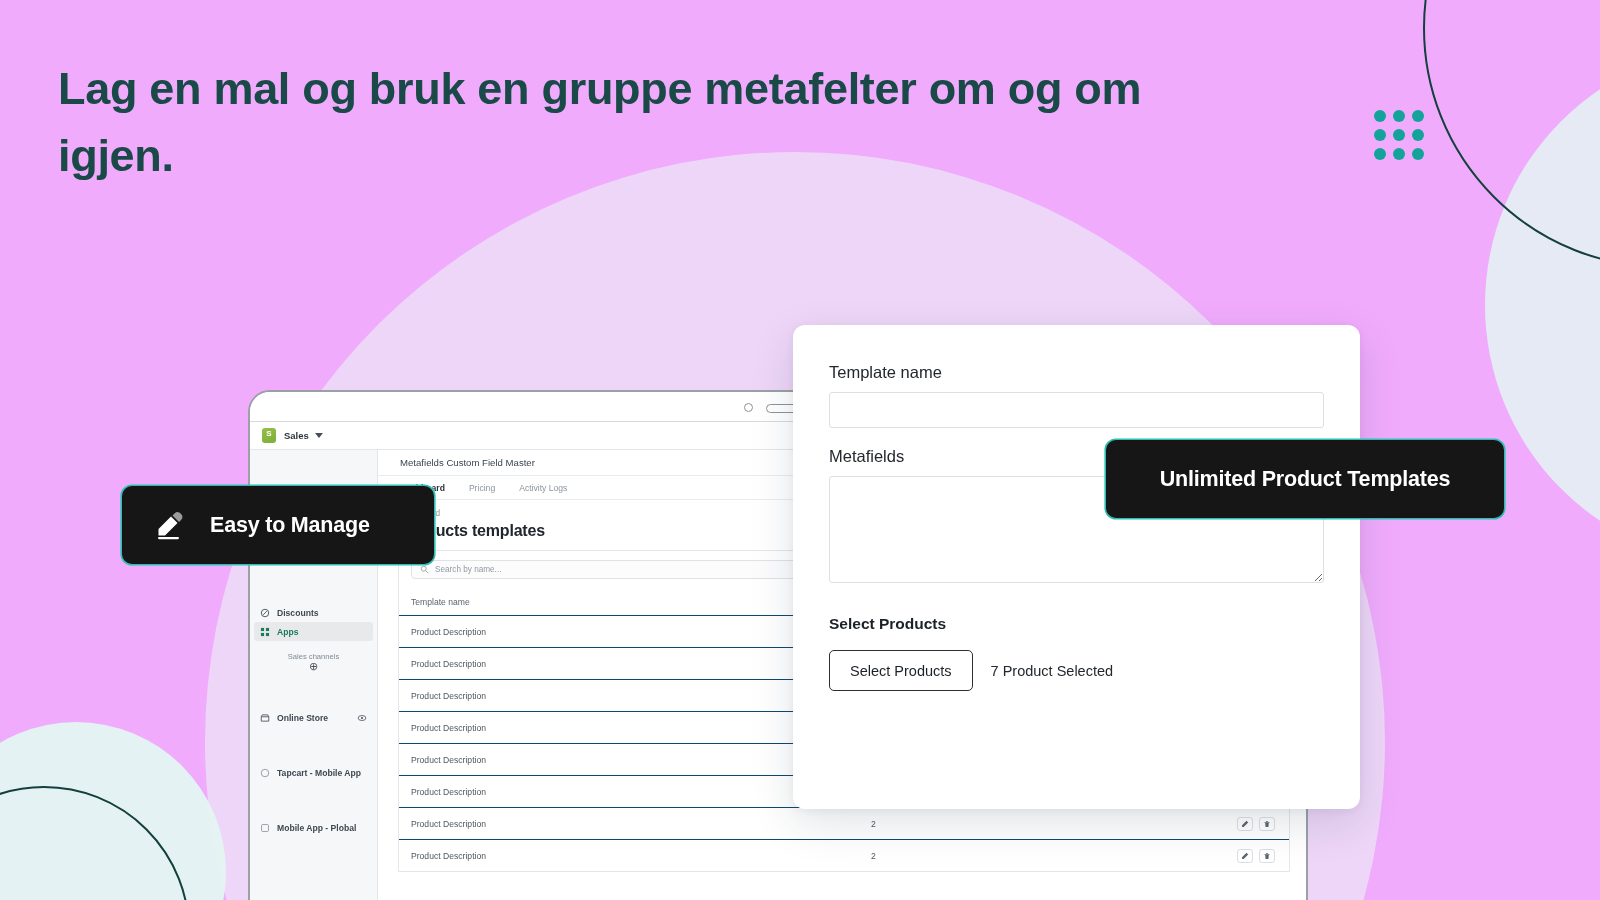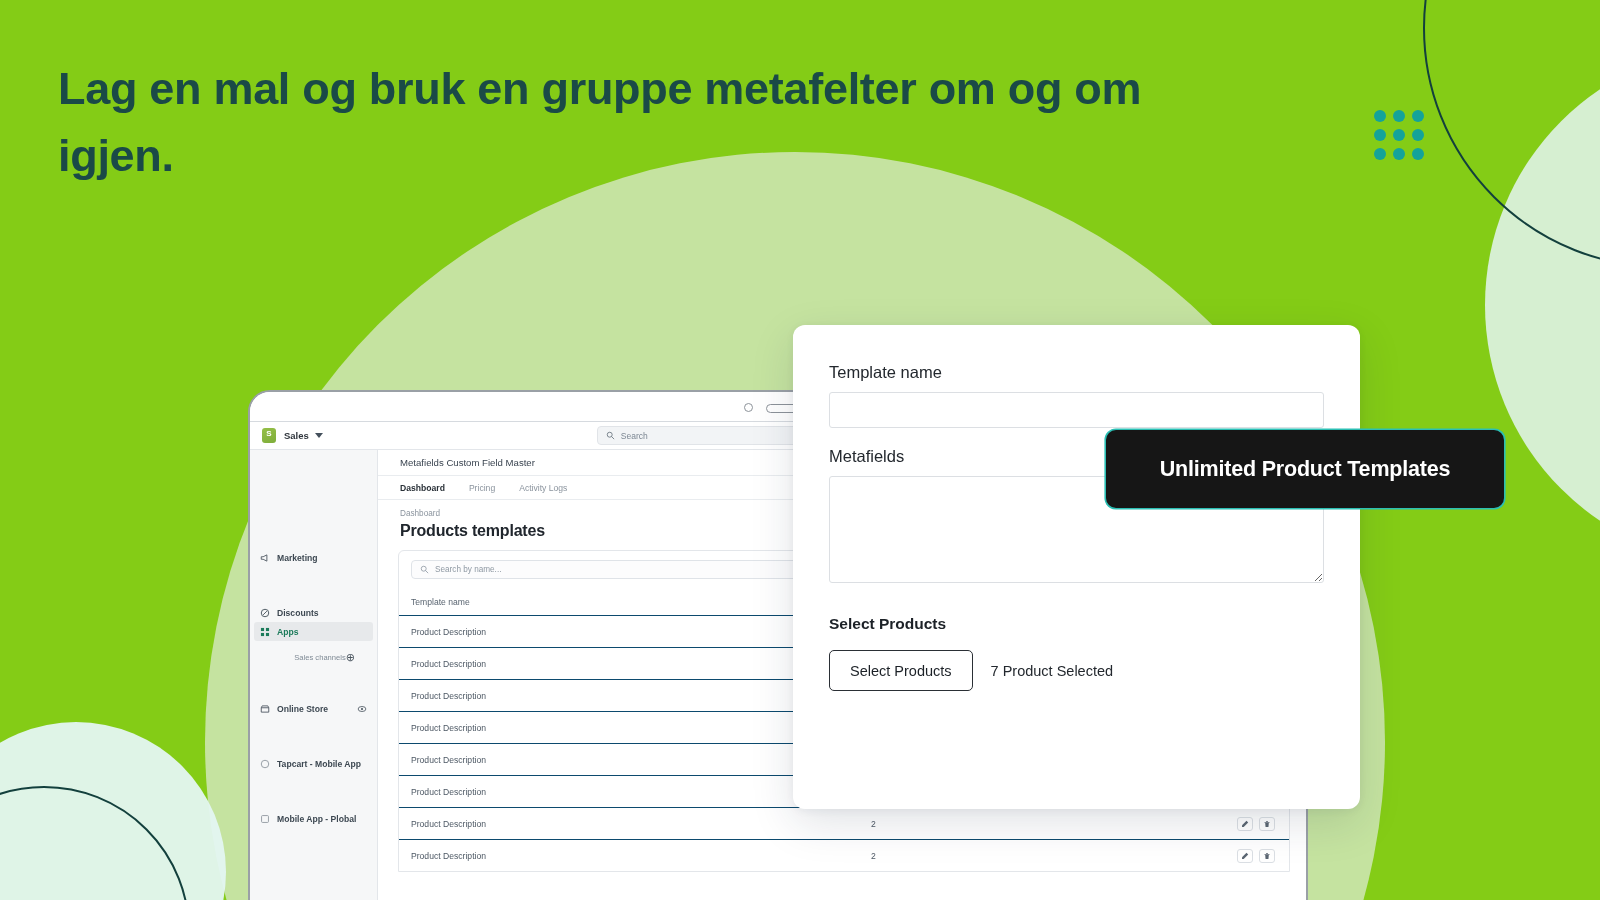--- a/index.html
+++ b/index.html
@@ -8,21 +8,21 @@
     width: 1600px;
     height: 900px;
     overflow: hidden;
     font-family: "Liberation Sans", sans-serif;
   }
 
   #stage {
     position: relative;
     width: 1600px;
     height: 900px;
-    background: #84cc16;
+    background: #f0abfc;
     overflow: hidden;
   }
 
   
   .deco { position: absolute; pointer-events: none; }
 
   .big-grey-circle {
     left: 205px; top: 152px;
     width: 1180px; height: 1180px;
     border-radius: 50%;
@@ -210,26 +210,27 @@
   }
   .nav-ico {
     width: 10px; height: 10px;
     flex: 0 0 10px;
     display: inline-block;
   }
   .sec-label {
     display: flex;
     align-items: center;
     justify-content: flex-end;
-    padding: 0 22px;
+    padding: 0 10px;
     margin-top: 11px;
     margin-bottom: 3px;
     font-size: 7.6px;
     color: #7f8a95;
     font-weight: 400;
+    flex-direction: column;
   }
   .plus-ico { font-size: 11px; color: #4a555f; line-height: 1; }
 
   .content { flex: 1; background: #ffffff; position: relative; overflow: hidden; }
 
   .app-title {
     height: 26px;
     display: flex;
     align-items: center;
     padding-left: 22px;
@@ -397,21 +398,21 @@
     color: #ffffff;
     box-shadow: 0 0 0 1.6px #2bbfb4;
   }
   #badge-left {
     left: 122px; top: 486px;
     width: 312px; height: 78px;
     padding-left: 32px;
     gap: 22px;
   }
   #badge-right {
-    left: 1106px; top: 430px;
+    left: 1106px; top: 440px;
     width: 398px; height: 78px;
     justify-content: center;
   }
   .badge-text {
     font-size: 21.5px;
     font-weight: 700;
     letter-spacing: -0.2px;
   }
   .badge-ico { width: 34px; height: 30px; flex: 0 0 34px; }
 </style>
@@ -444,27 +445,20 @@
       <div class="cam"></div>
       <div class="speaker"></div>
     </div>
 
     <div id="admin">
 
       <div class="topbar">
         <span class="shop-logo"></span>
         <span class="shop-name">Sales</span>
         <span class="caret"></span>
-        <div class="top-search">
-          <svg viewBox="0 0 16 16" width="9" height="9">
-            <circle cx="6.6" cy="6.6" r="4.4" fill="none" stroke="#6f7a85" stroke-width="1.6"></circle>
-            <line x1="10" y1="10" x2="14" y2="14" stroke="#6f7a85" stroke-width="1.6" stroke-linecap="round"></line>
-          </svg>
-          <span>Search</span>
-        </div>
       </div>
 
       <div class="body-cols">
 
         <div class="sidebar">
           <div class="nav-item">
             <svg class="nav-ico" viewBox="0 0 16 16">
               <path d="M2 6h3l6-3v10l-6-3H2z" fill="none" stroke="#4a555f" stroke-width="1.4" stroke-linejoin="round"></path>
             </svg>
             <span>Marketing</span>
@@ -671,18 +665,26 @@
 
     <div class="sel-title">Select Products</div>
 
     <div class="sel-row">
       <button class="btn-outline">Select Products</button>
       <span class="sel-count">7 Product Selected</span>
     </div>
 
   </div>
 
+  <div class="badge" id="badge-left">
+    <svg class="badge-ico" viewBox="0 0 34 30">
+      <path d="M20.5 3.5a4.6 4.6 0 0 1 6.5 6.5l-2 2-6.5-6.5z" fill="#9b9b9b"></path>
+      <path d="M17 6.5 23.5 13 11 25.5H4.5V19z" fill="#ffffff"></path>
+      <rect x="4" y="27" width="21" height="2.2" rx="1.1" fill="#ffffff"></rect>
+    </svg>
+    <span class="badge-text">Easy to Manage</span>
+  </div>
 
   <div class="badge" id="badge-right">
     <span class="badge-text">Unlimited Product Templates</span>
   </div>
 
 </div>
 
 </body></html>

